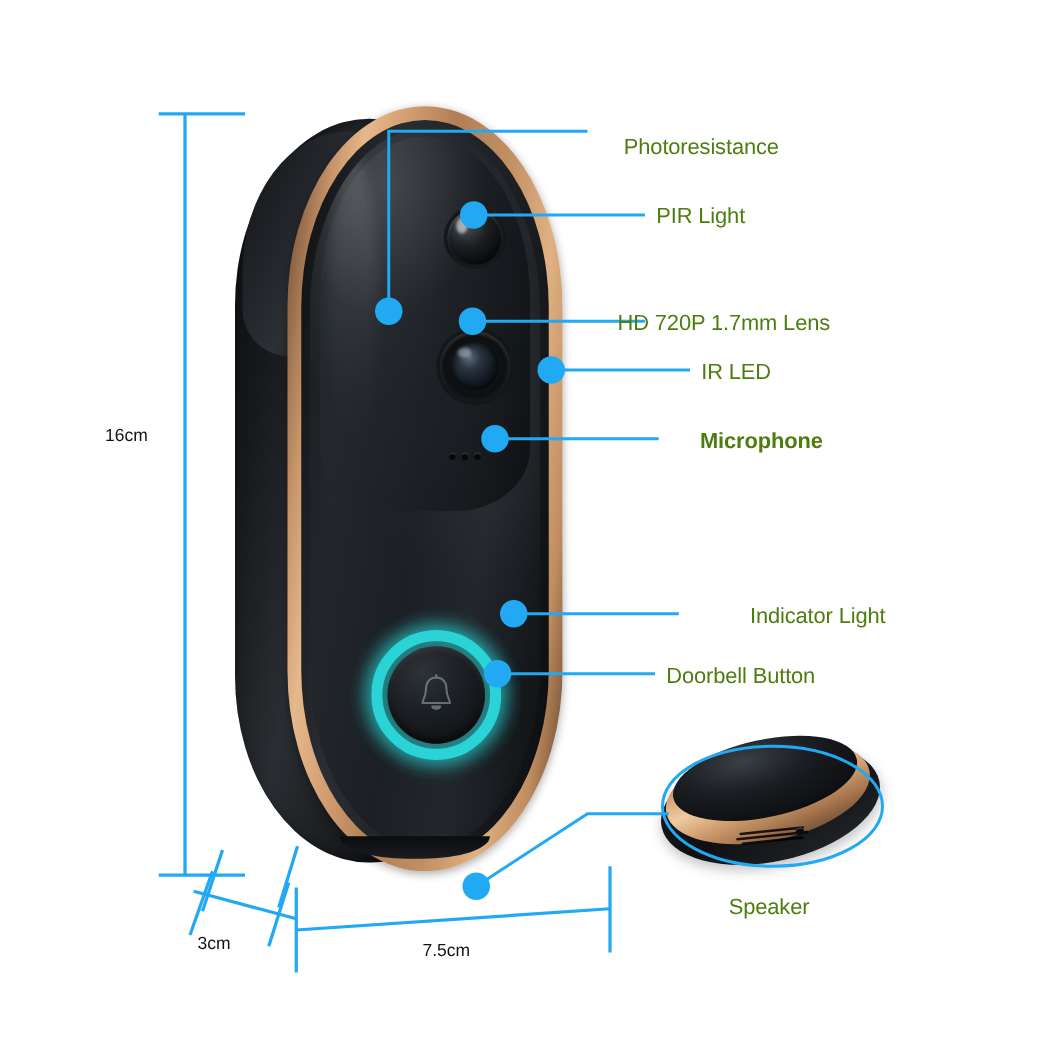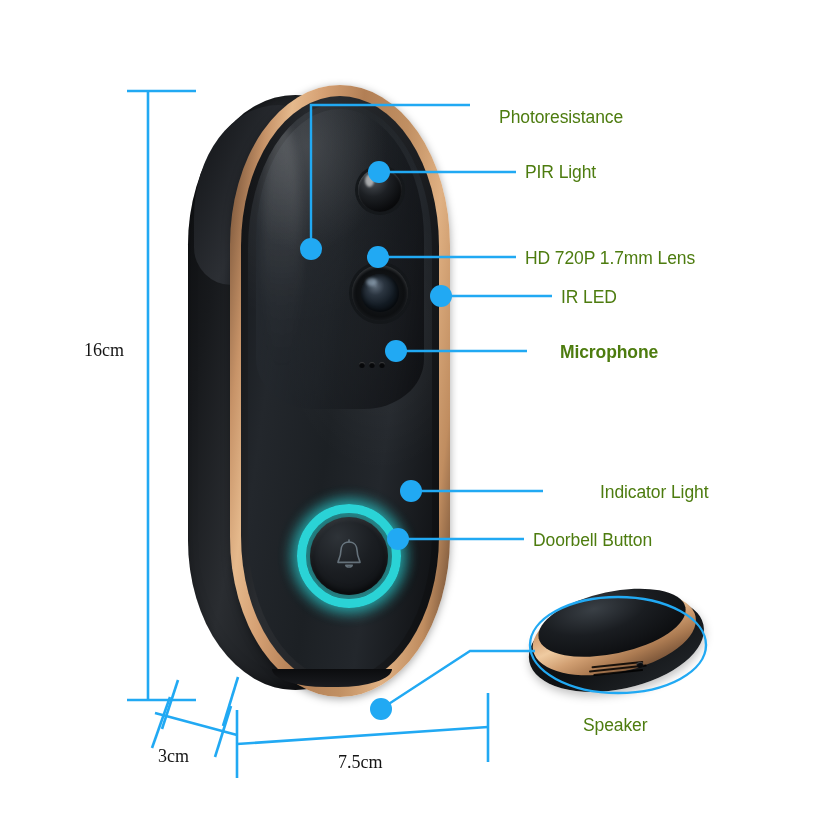--- a/index.html
+++ b/index.html
@@ -32,23 +32,22 @@
     position: absolute;
     color: #4d7c0f;
     font-size: 17.5px;
     line-height: 22px;
     white-space: pre;
     letter-spacing: -0.1px;
   }
   .dim-text {
     position: absolute;
     color: #141414;
-    font-size: 18px;
+    font-size: 14px;
     white-space: nowrap;
-    font-family: Liberation Serif, serif;
   }
 
   
   #doorbell {
     position: absolute;
     left: 188px;
     top: 85px;
     width: 262px;
     height: 615px;
   }
@@ -462,21 +461,21 @@
       <circle cx="381" cy="709" r="11"></circle>
     </g>
   </svg>
 
   <div class="callout-text" style="left:480px; top:84px;">
     <span>Photoresistance</span><br>
   </div>
 
   <div class="callout-text" style="left:525px; top:161px;">PIR Light</div>
 
-  <div class="callout-text" style="left:525px; top:247px;">HD 720P 1.7mm Lens</div>
+  <div class="callout-text" style="left:494px; top:247px;">HD 720P 1.7mm Lens</div>
 
   <div class="callout-text" style="left:561px; top:286px;">IR LED</div>
 
   <div class="callout-text" style="left:560px; top:341px;font-weight:bold;">Microphone</div>
 
   <div class="callout-text" style="left:552px; top:481px;margin-left:48px;">Indicator Light</div>
 
   <div class="callout-text" style="left:533px; top:529px;">Doorbell Button</div>
 
   <div class="callout-text" style="left:583px; top:714px;">Speaker</div>

